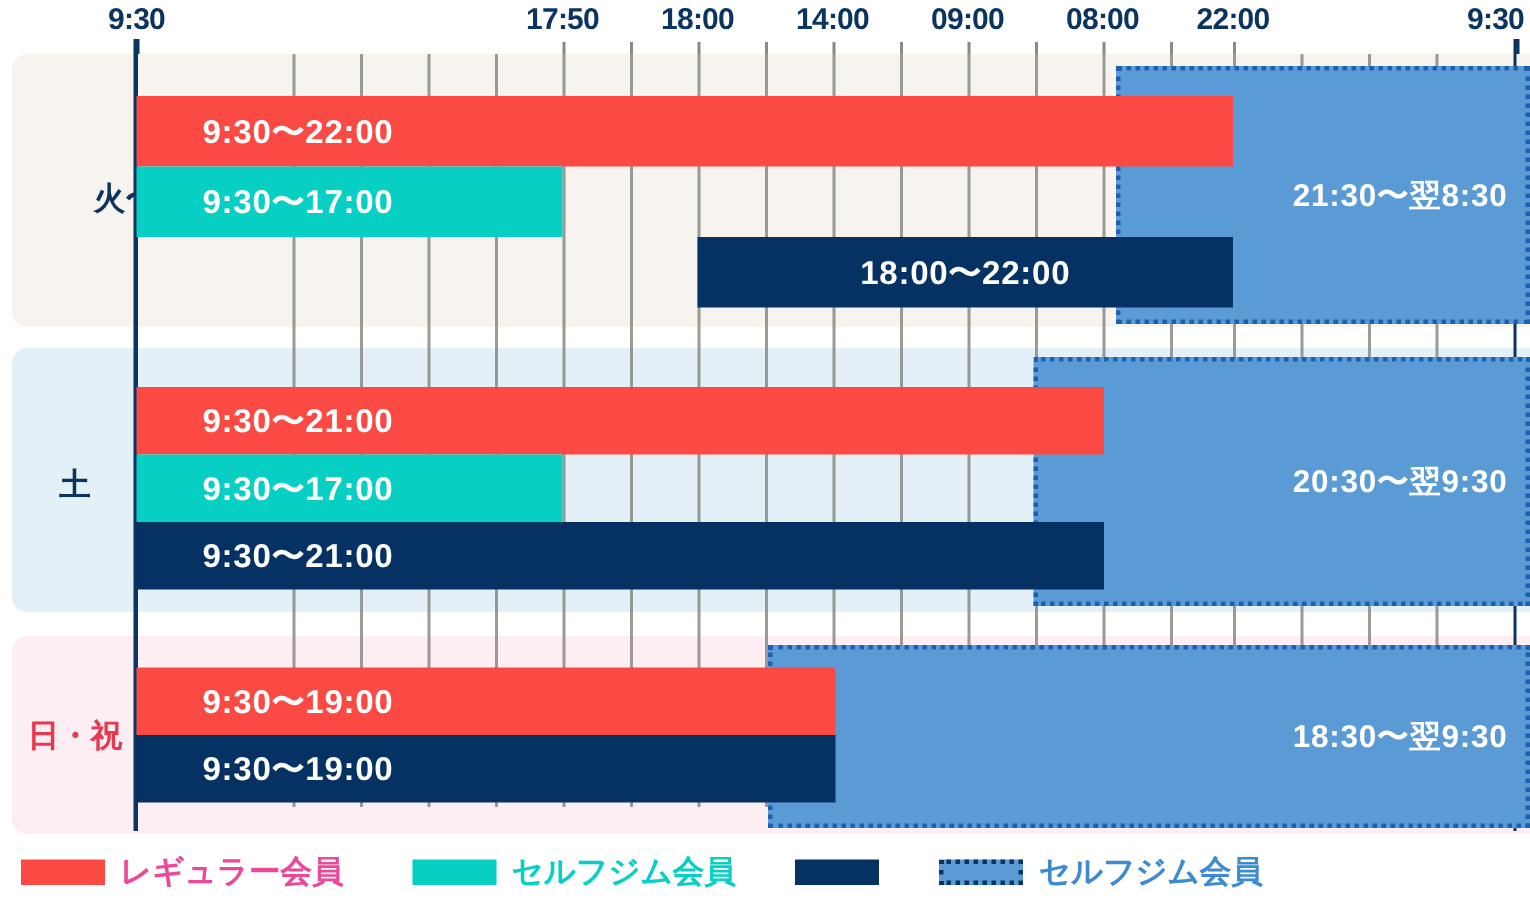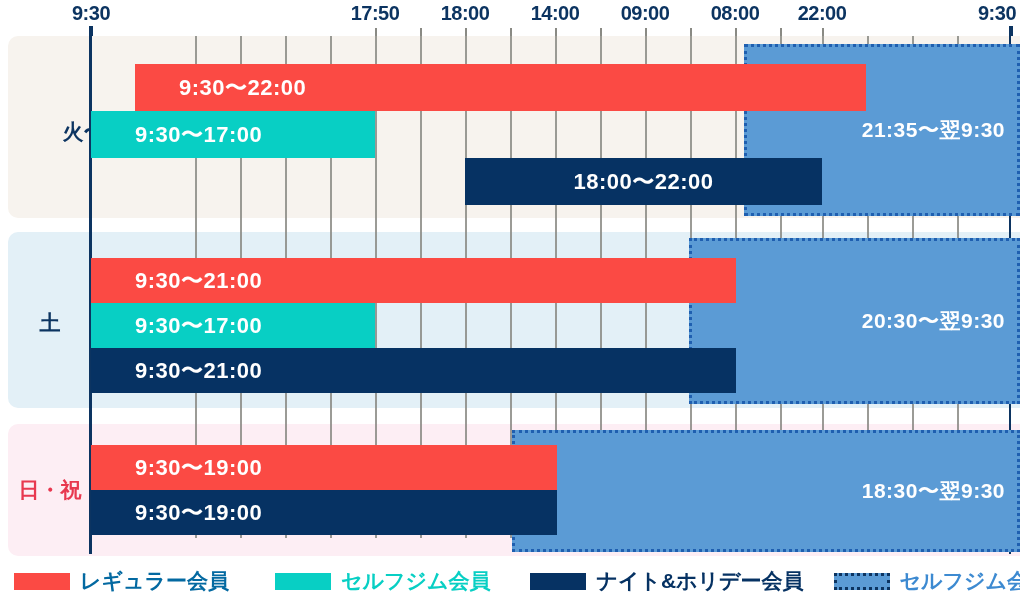--- a/index.html
+++ b/index.html
@@ -182,24 +182,24 @@
     <div class="gridline" style="left:822px"></div>
     <div class="gridline" style="left:867px"></div>
     <div class="gridline" style="left:912px"></div>
     <div class="gridline" style="left:957px"></div>
     <div class="gridline axis-main" style="left:89px;top:-10px;bottom:6px"></div>
     <div class="gridline axis-main" style="left:1009px;top:-10px;bottom:6px;width:2px"></div>
 
     <div class="rowlabel r1" style="top:82px">火〜金</div>
 
     <div class="selfband" style="left:744px;top:8px;width:276px;height:172px;">
-      <span class="selftext">21:35〜翌9:30</span>
-    </div>
-
-    <div class="bar regular" style="left:91px;top:28px;width:731px;height:47px;margin-left:44px;">
+      <span class="selftext">21:30〜翌8:30</span>
+    </div>
+
+    <div class="bar regular" style="left:91px;top:28px;width:731px;height:47px;">
       <span class="bartext">9:30〜22:00</span>
     </div>
     <div class="bar daytime" style="left:91px;top:75px;width:284px;height:47px;">
       <span class="bartext">9:30〜17:00</span>
     </div>
     <div class="bar night center" style="left:465px;top:122px;width:357px;height:47px;">
       <span class="bartext">18:00〜22:00</span>
     </div>
 
     <div class="rowlabel r2" style="top:273px">土</div>
@@ -229,29 +229,28 @@
     </div>
     <div class="bar night" style="left:91px;top:454px;width:466px;height:45px;">
       <span class="bartext" style="padding-left:44px">9:30〜19:00</span>
     </div>
 
   </div>
 
   <div class="legend">
     <div class="legend-item" style="margin-left:14px">
       <span class="swatch" style="background:#fb4a44"></span>
-      <span class="legend-text" style="color:#0369a1">レギュラー会員</span>
+      <span class="legend-text" style="color:#ec4899">レギュラー会員</span>
     </div>
     <div class="legend-item" style="margin-left:46px">
       <span class="swatch" style="background:#08cfc4"></span>
       <span class="legend-text" style="color:#08cfc4">セルフジム会員</span>
     </div>
     <div class="legend-item" style="margin-left:40px">
       <span class="swatch" style="background:#063263"></span>
-      <span class="legend-text" style="color:#063263">ナイト&amp;ホリデー会員</span>
     </div>
     <div class="legend-item" style="margin-left:30px">
       <span class="swatch dotted"></span>
       <span class="legend-text" style="color:#3d8ad1">セルフジム会員</span>
     </div>
   </div>
 
 </div>
 
 </body></html>

